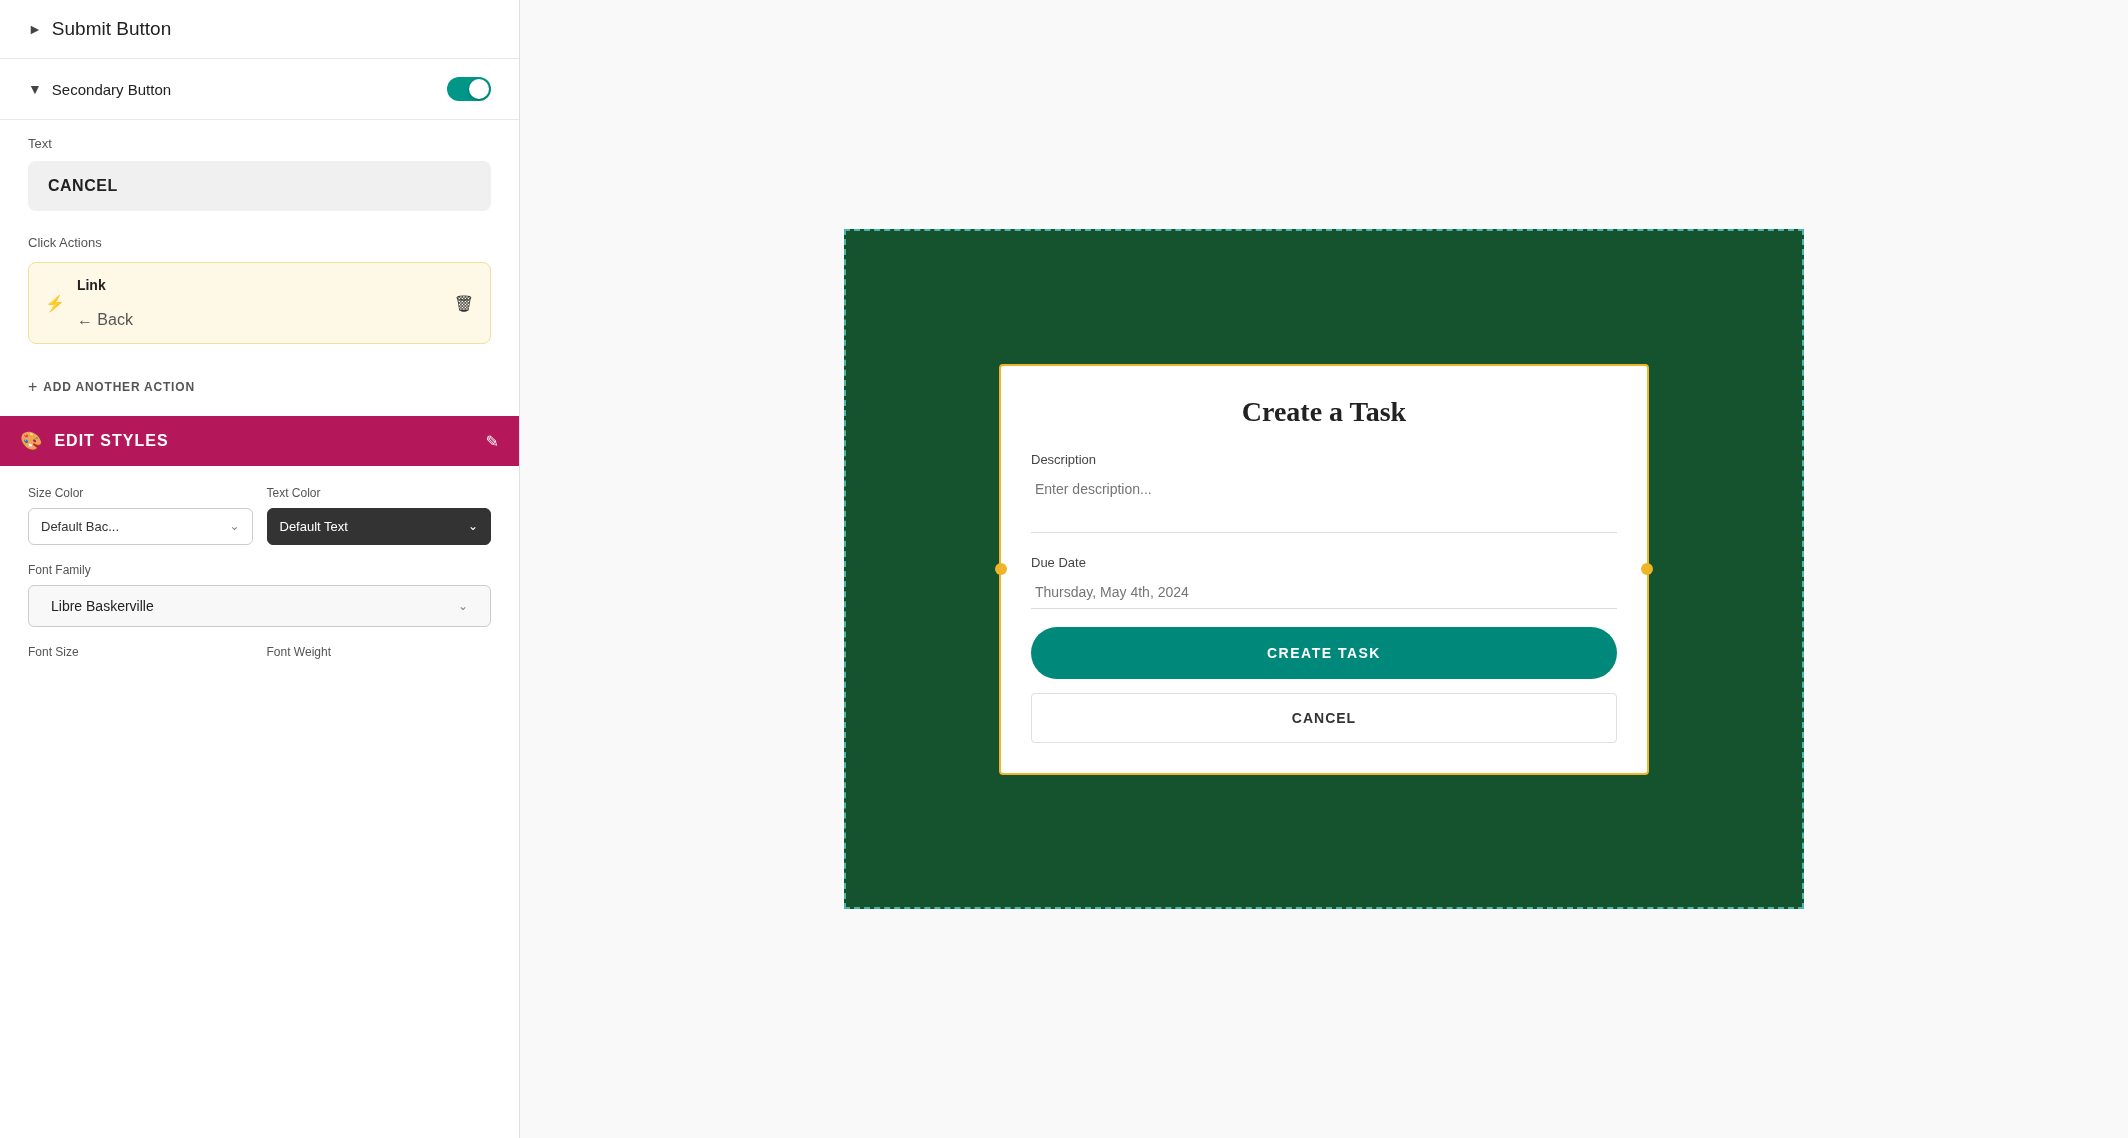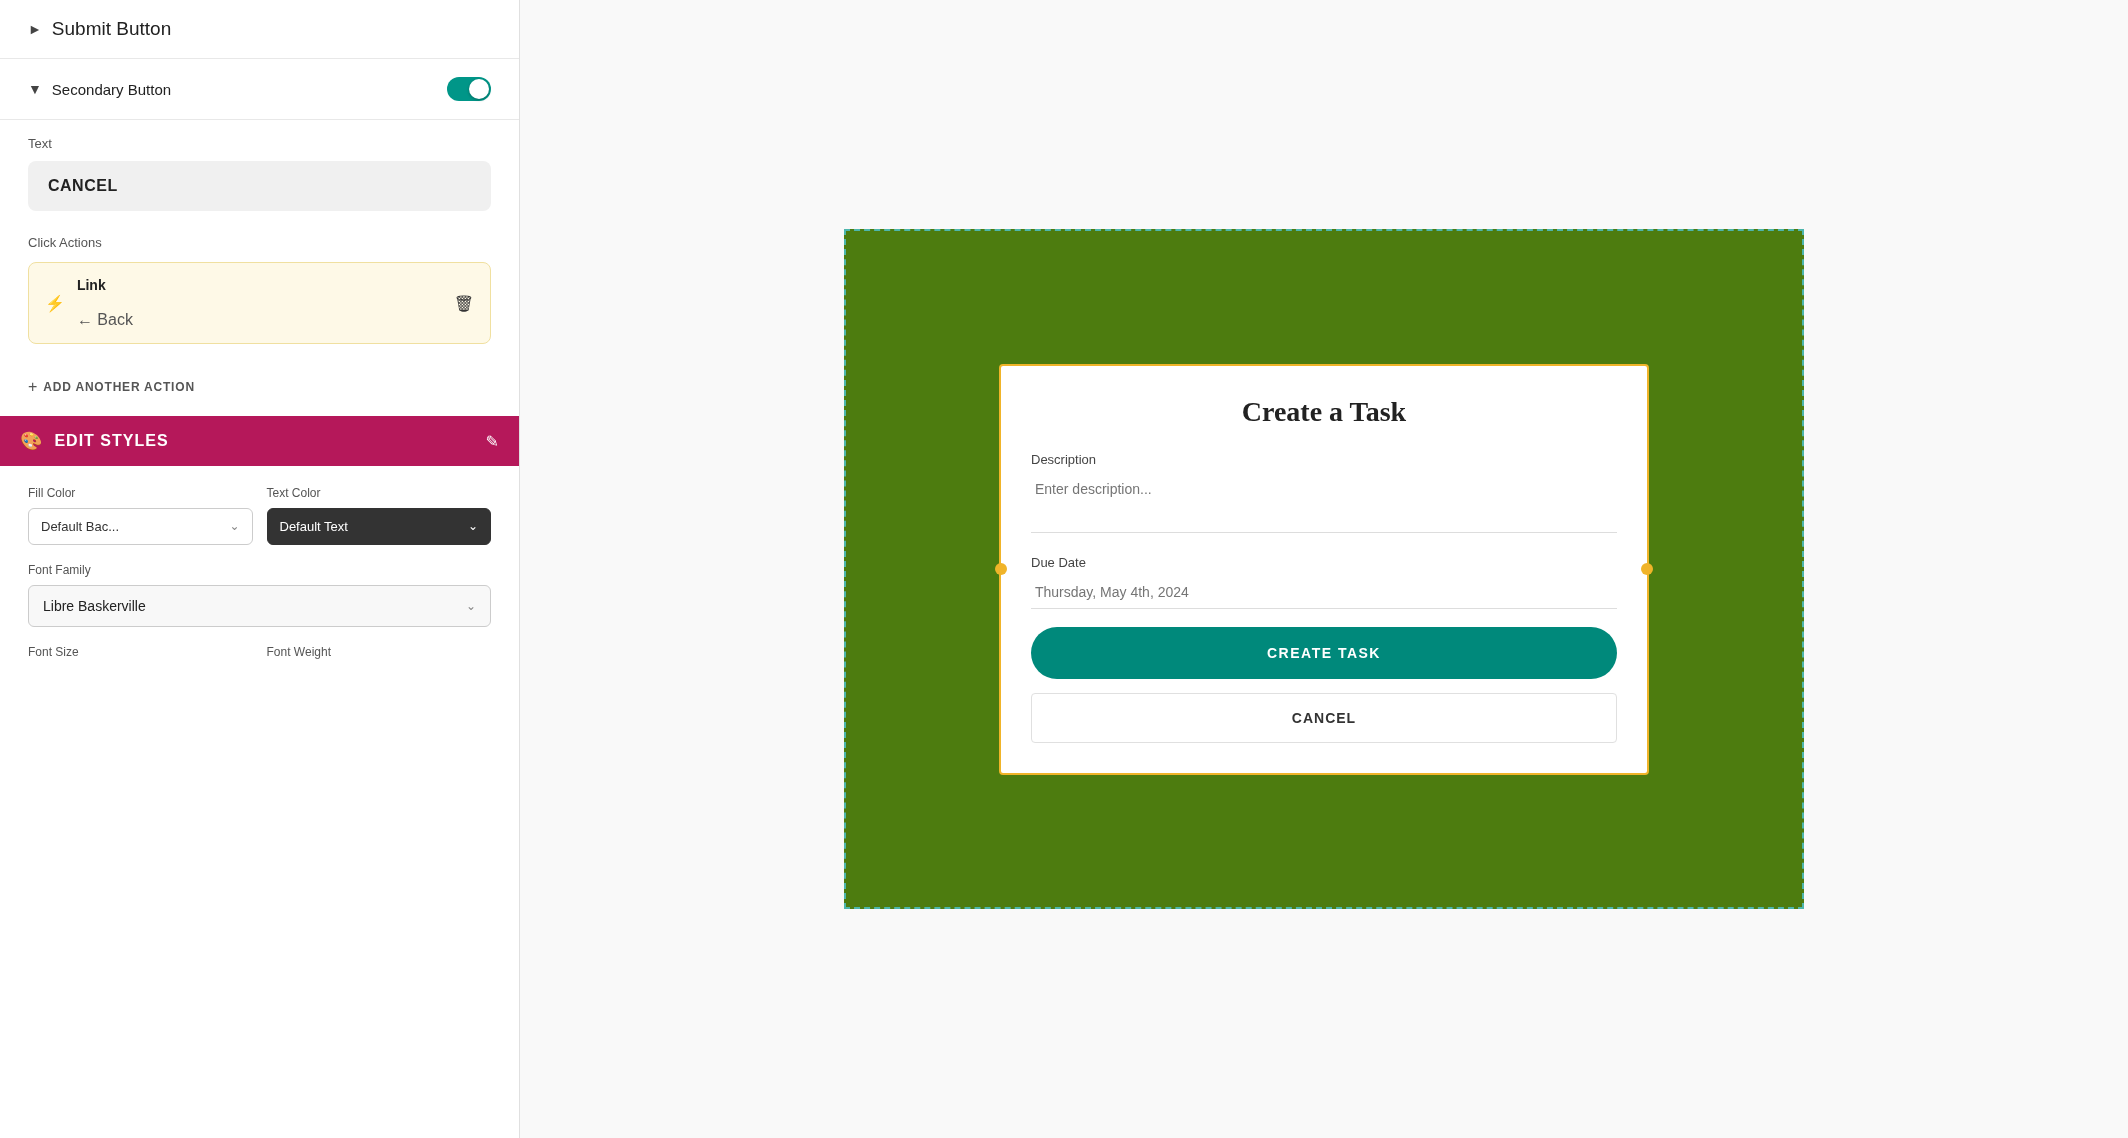--- a/index.html
+++ b/index.html
@@ -230,21 +230,21 @@
       margin-bottom: 18px;
     }
     .font-family-label {
       font-size: 12px;
       color: #555;
       margin-bottom: 8px;
     }
     .font-family-dropdown {
       border: 1px solid #ccc;
       border-radius: 6px;
-      padding: 12px 14px;
+      padding: 12px 22px;
       display: flex;
       align-items: center;
       justify-content: space-between;
       cursor: pointer;
       background: #f8f8f8;
     }
     .font-family-name {
       font-size: 14px;
       color: #222;
     }
@@ -268,21 +268,21 @@
       background: #f9f9f9;
       display: flex;
       align-items: center;
       justify-content: center;
       position: relative;
       overflow: hidden;
     }
 
     .canvas-area {
       border: 2px dashed #4db6ac;
-      background: #4d7c0f;
+      background: #14532d;
       padding: 40px 60px;
       width: 960px;
       min-height: 680px;
       position: relative;
       display: flex;
       align-items: center;
       justify-content: center;
     }
 
     
@@ -424,21 +424,21 @@
 
   <div class="edit-styles-header">
     <span class="palette-icon">🎨</span>
     <span class="edit-styles-label">EDIT STYLES</span>
     <span class="edit-pencil-icon">✎</span>
   </div>
 
   <div class="styles-body">
     <div class="styles-row">
       <div class="style-field">
-        <div class="style-field-label">Fill Color</div>
+        <div class="style-field-label">Size Color</div>
         <div class="style-dropdown light">
           <span>Default Bac...</span>
           <span class="dropdown-chevron">⌄</span>
         </div>
       </div>
       <div class="style-field">
         <div class="style-field-label">Text Color</div>
         <div class="style-dropdown dark">
           <span>Default Text</span>
           <span class="dropdown-chevron white">⌄</span>

